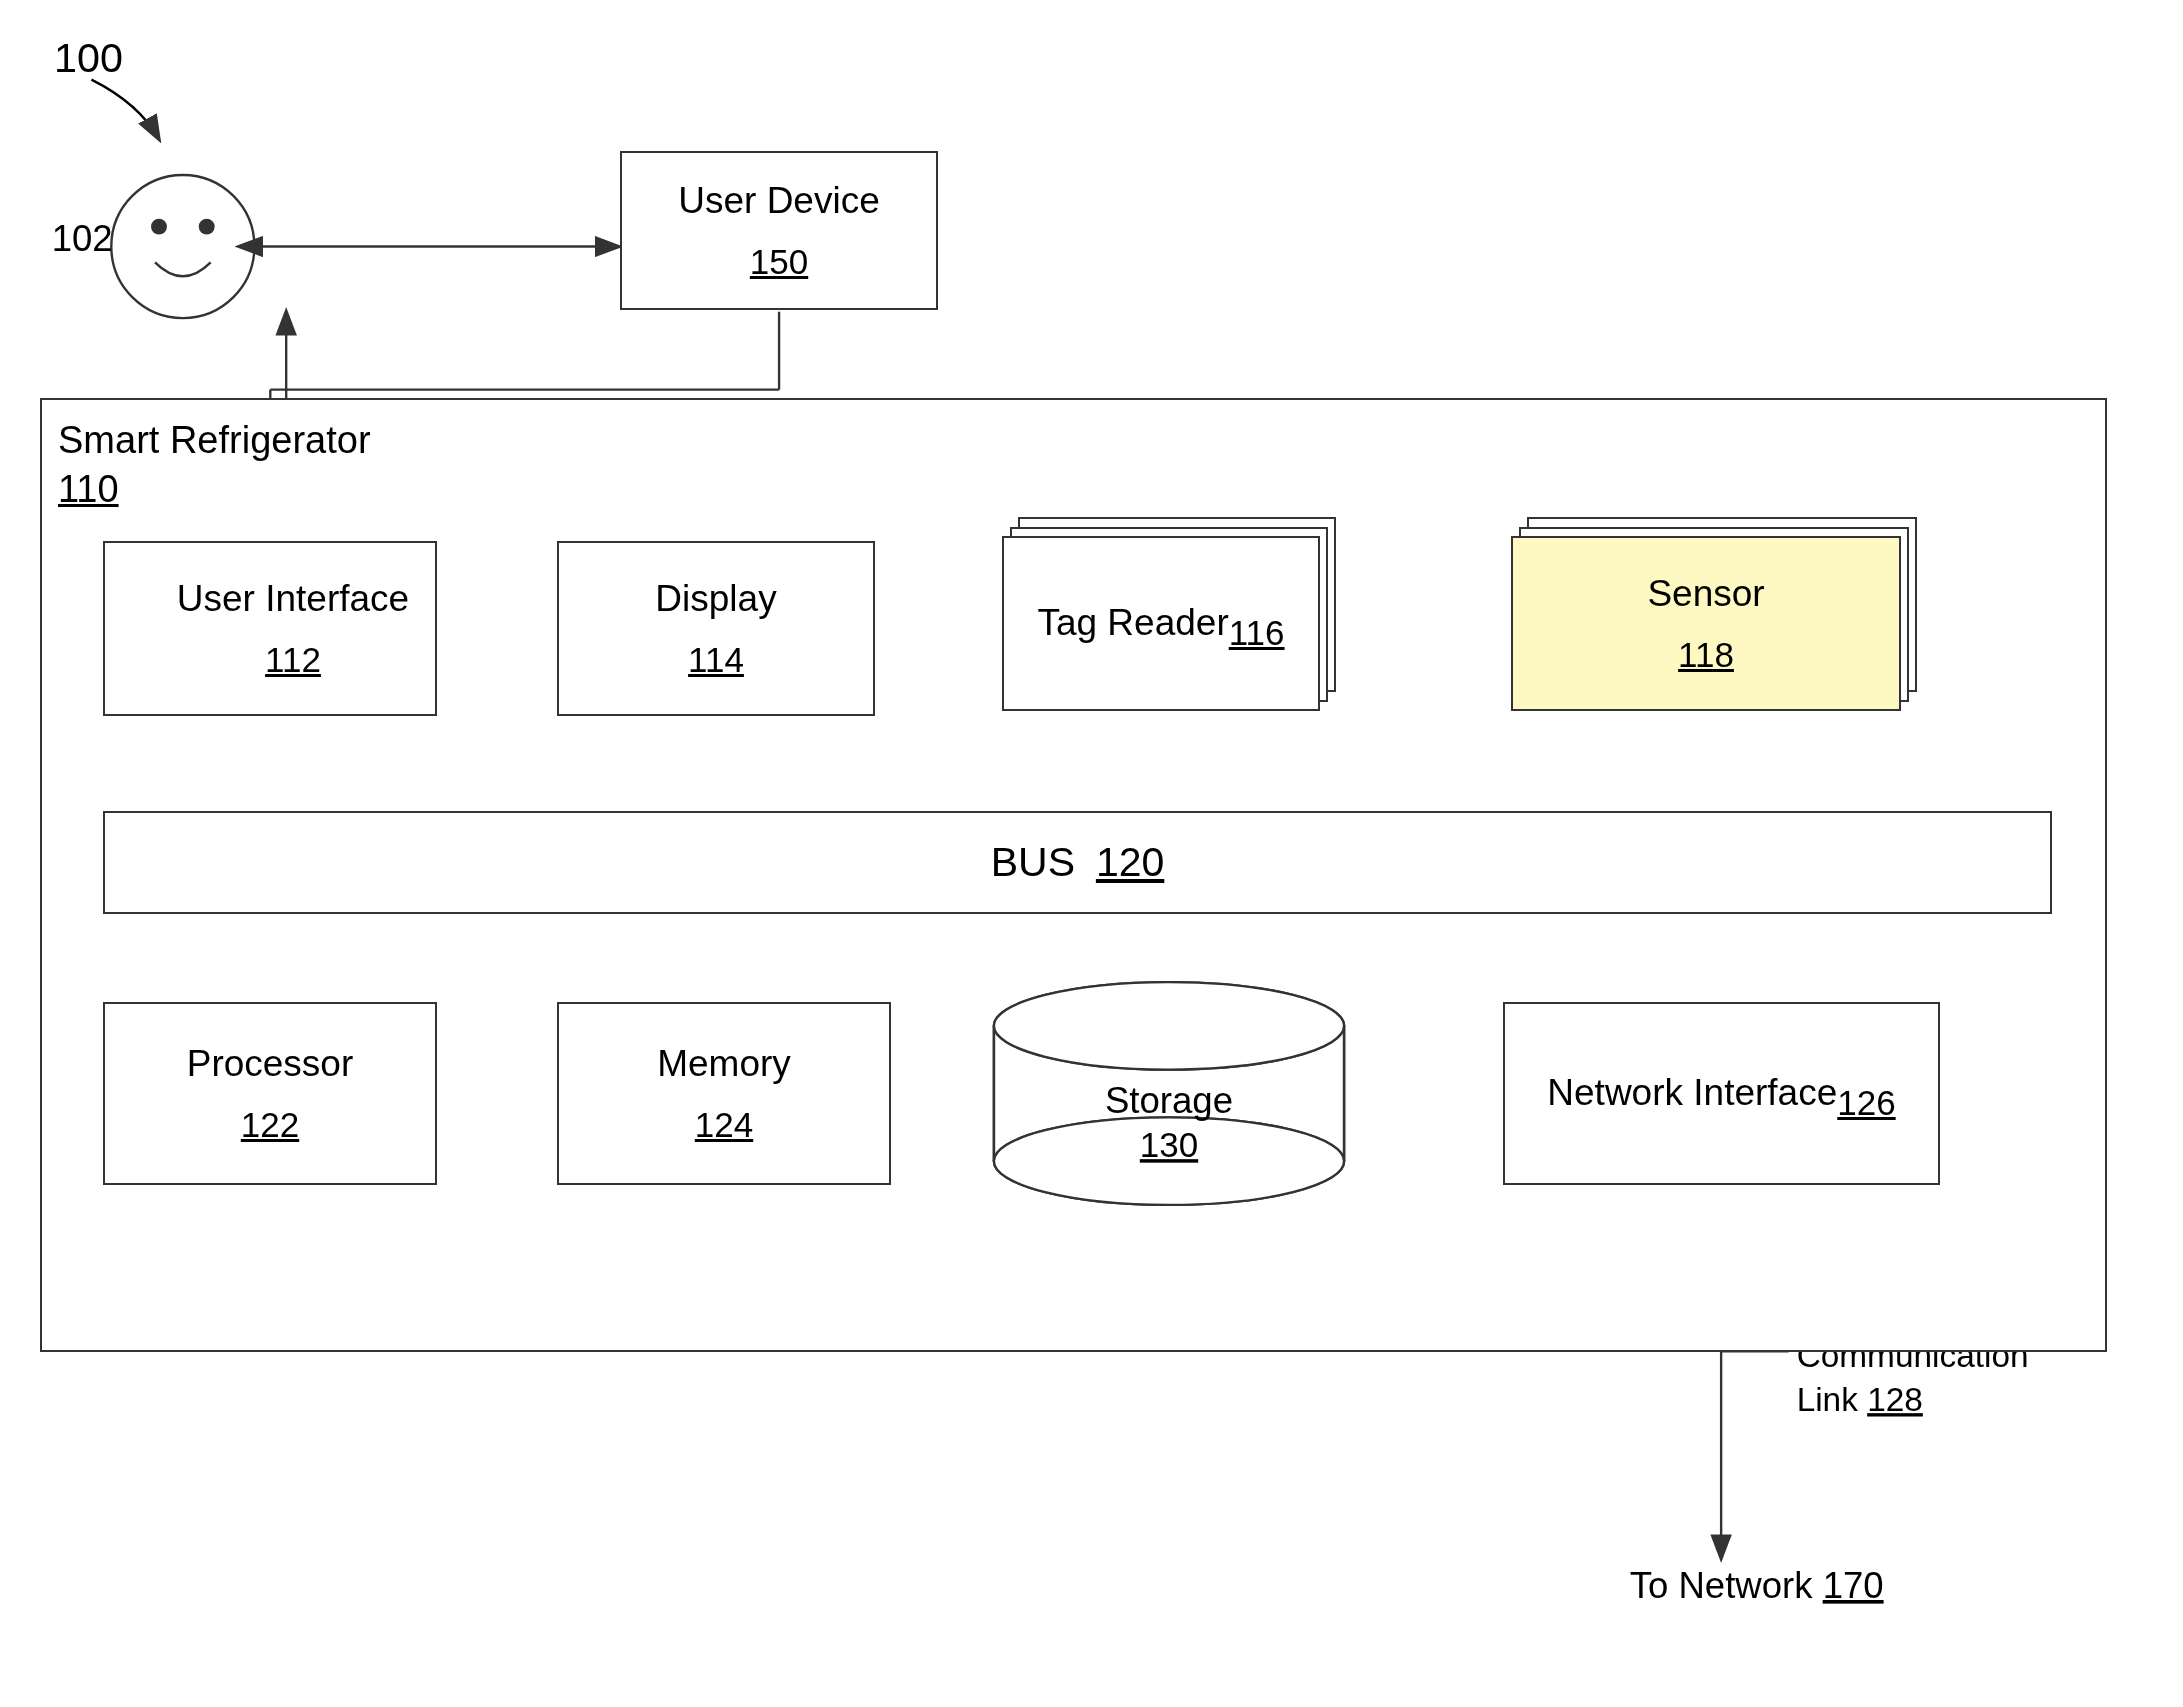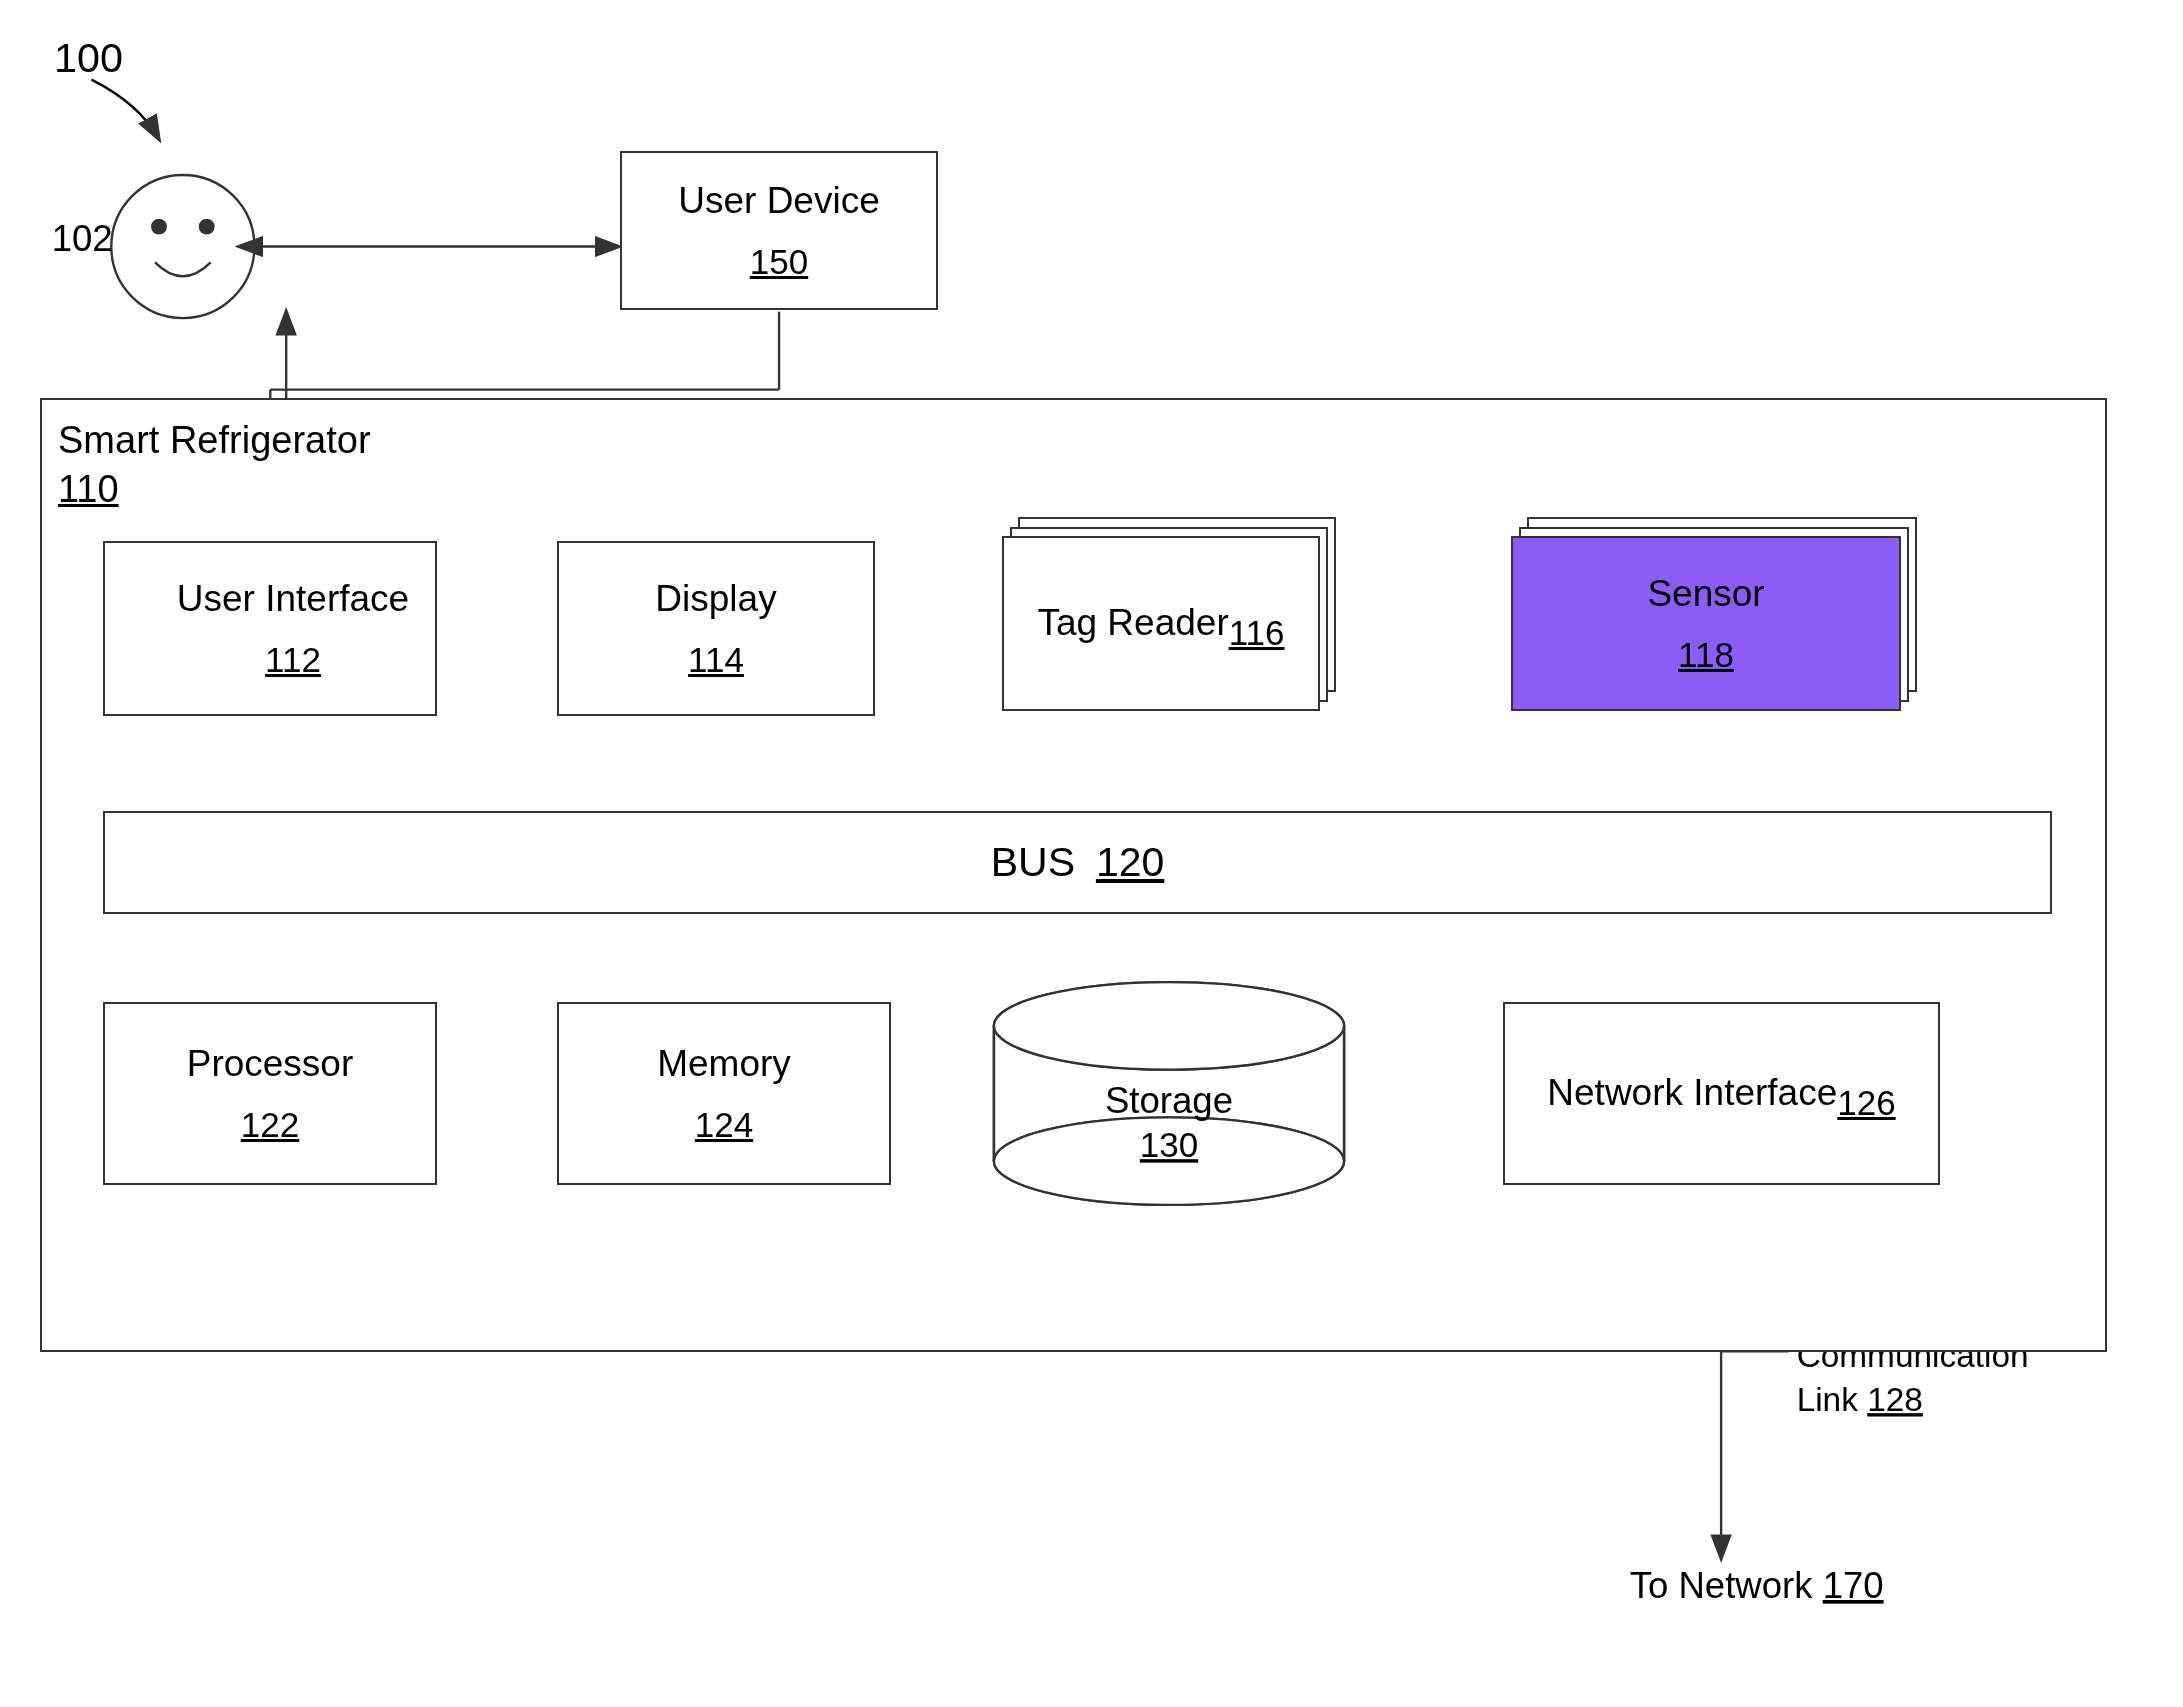--- a/index.html
+++ b/index.html
@@ -148,21 +148,21 @@
       background: #fff;
     }
 
     .box-sensor {
       position: absolute;
       top: 19px;
       left: 0px;
       width: 390px;
       height: 175px;
       border: 2.4px solid #333;
-      background: #8b5cf6;
+      background: #fef9c3;
       display: flex;
       flex-direction: column;
       align-items: center;
       justify-content: center;
     }
 
     
     .box-bus {
       position: absolute;
       top: 811px;

